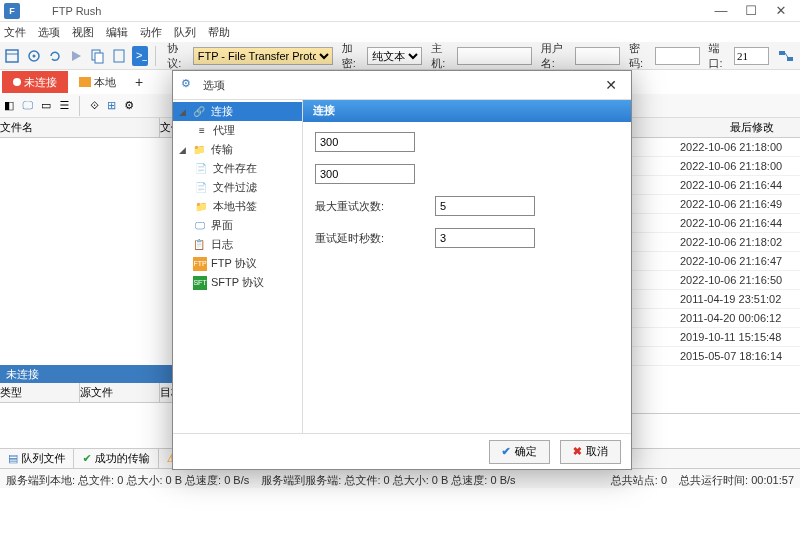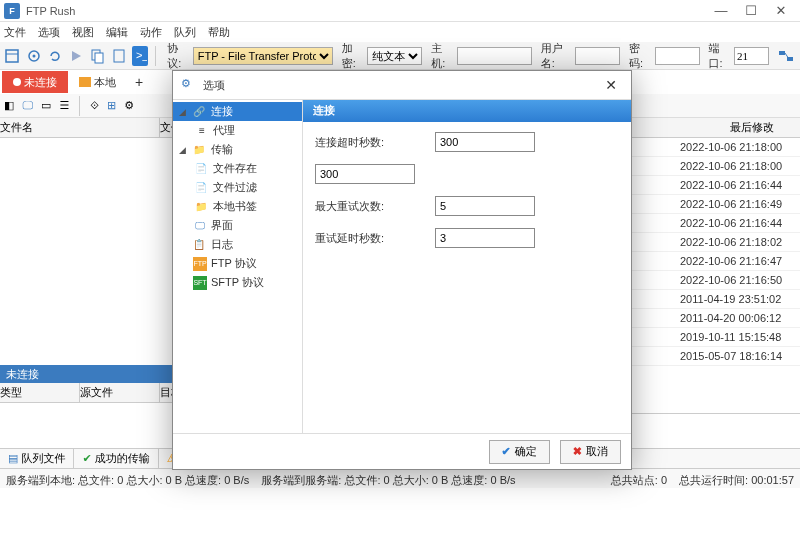--- a/index.html
+++ b/index.html
@@ -1,19 +1,19 @@
 <!DOCTYPE html>
 <html><head>
 <meta charset="utf-8">
 <style>
 * { margin: 0; padding: 0; box-sizing: border-box; font-family: "Microsoft YaHei", "Segoe UI", sans-serif; font-size: 11px; }
 body { width: 800px; height: 533px; background: #fff; overflow: hidden; position: relative; }
 .titlebar { height: 22px; background: #fff; display: flex; align-items: center; padding: 0 4px; border-bottom: 1px solid #e0e0e0; }
 .titlebar .icon { width: 16px; height: 16px; background: #3b7bbf; margin-right: 6px; display: flex; align-items: center; justify-content: center; color: #fff; font-size: 9px; font-weight: bold; border-radius: 2px; }
-.titlebar .title { color: #555; flex: 1; }
+.titlebar .title { color: #555; flex: 1; margin-left: 26px; }
 .winbtns { display: flex; }
 .winbtn { width: 30px; height: 20px; display: flex; align-items: center; justify-content: center; color: #555; font-size: 13px; }
 .menubar { height: 20px; display: flex; align-items: center; padding: 0 4px; gap: 12px; color: #333; }
 .toolbar { height: 28px; background: #f5f5f5; border-bottom: 1px solid #ddd; display: flex; align-items: center; padding: 0 4px; gap: 5px; }
 .tbicon { width: 20px; height: 20px; display: flex; align-items: center; justify-content: center; }
 .tbsep { width: 1px; height: 20px; background: #ccc; margin: 0 2px; }
 .toolbar label { color: #333; margin-left: 4px; }
 .toolbar input { height: 18px; border: 1px solid #aaa; padding: 0 2px; background: #fff; }
 .toolbar select { height: 18px; border: 1px solid #aaa; background: #fff; }
 .tabbar { height: 24px; display: flex; align-items: center; background: #fff; padding-left: 2px; }
@@ -296,21 +296,20 @@
       <div class="tnode">
           <span class="expand"></span>
           <span class="ticon" style="background:#2a9d3a;color:#fff;font-size:7px;padding:1px">SFT</span>
           <span>SFTP 协议</span>
         </div>
     </div>
     <div class="dright">
       <div class="dhead">连接</div>
       <div class="dfields">
         <div class="frow">
-            <label>连接超时秒数:</label>
             <input value="300" style="">
           </div>
         <div class="frow">
             <input value="300" style="">
           </div>
         <div class="frow">
             <label>最大重试次数:</label>
             <input value="5" style="">
           </div>
         <div class="frow">

